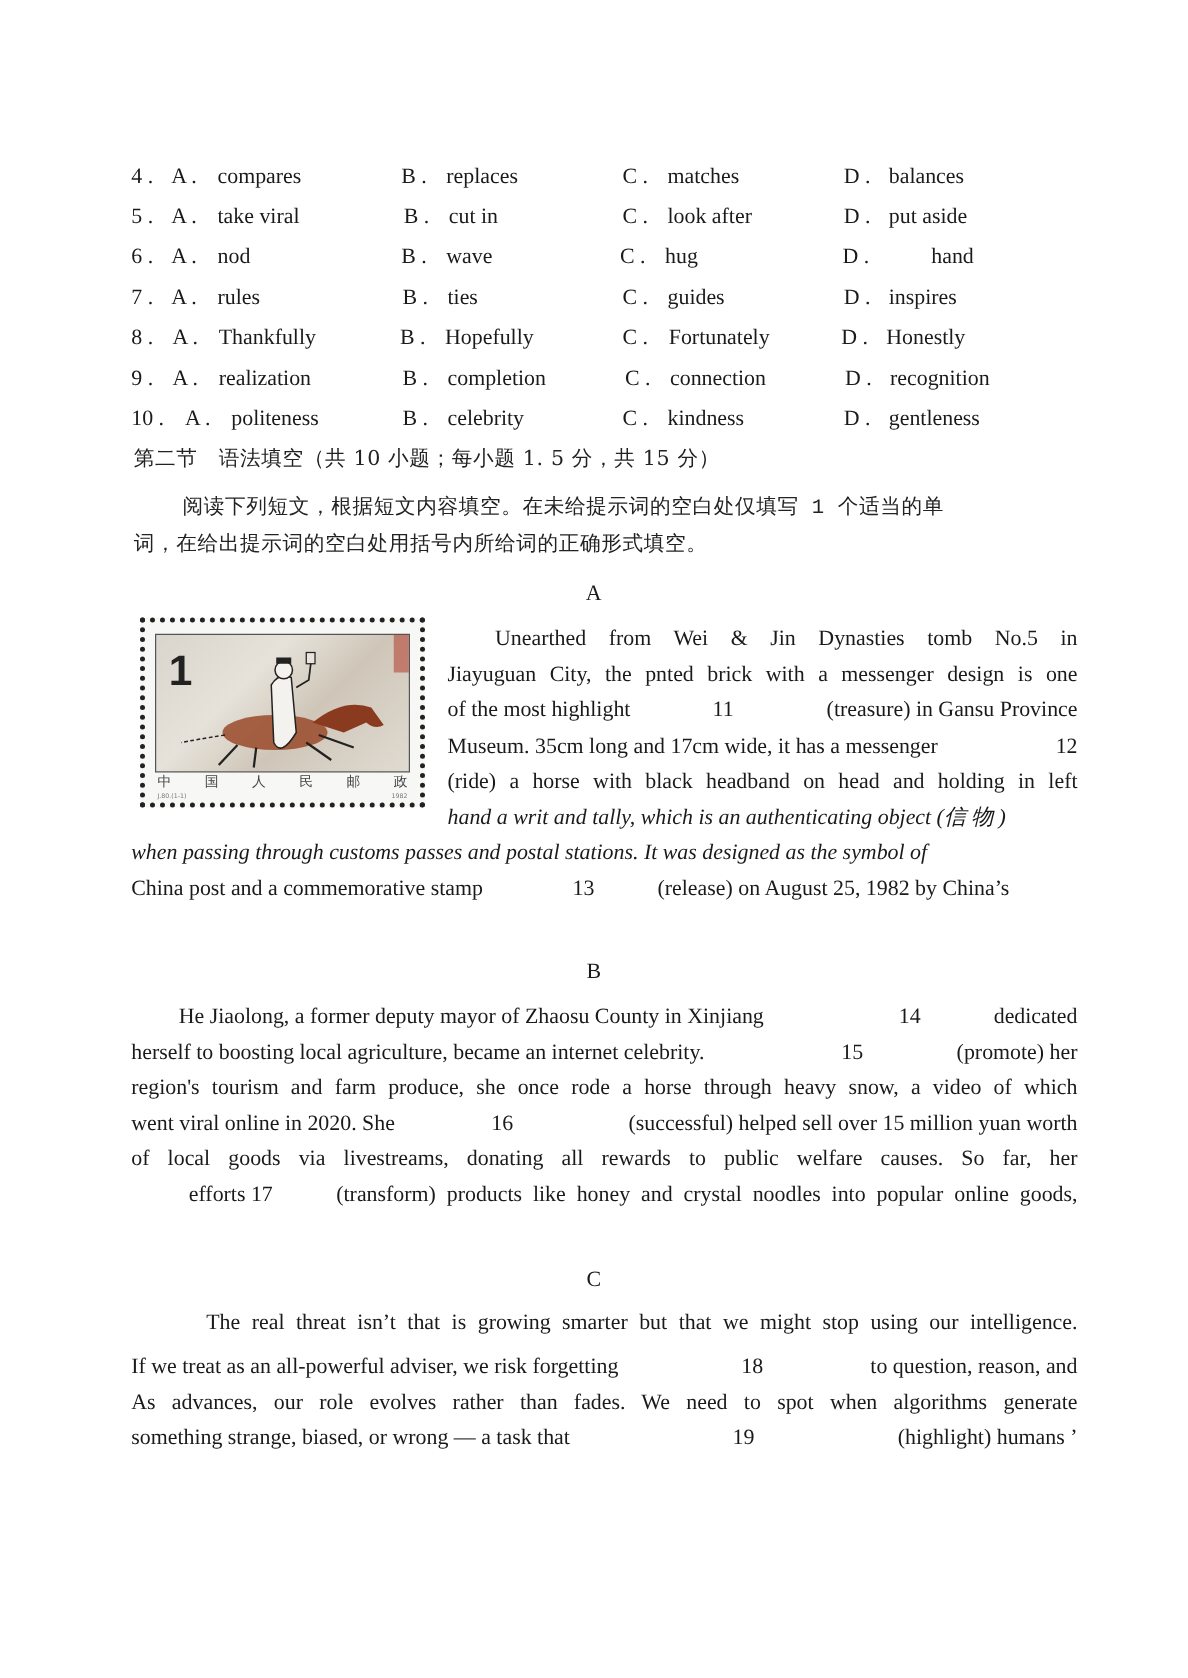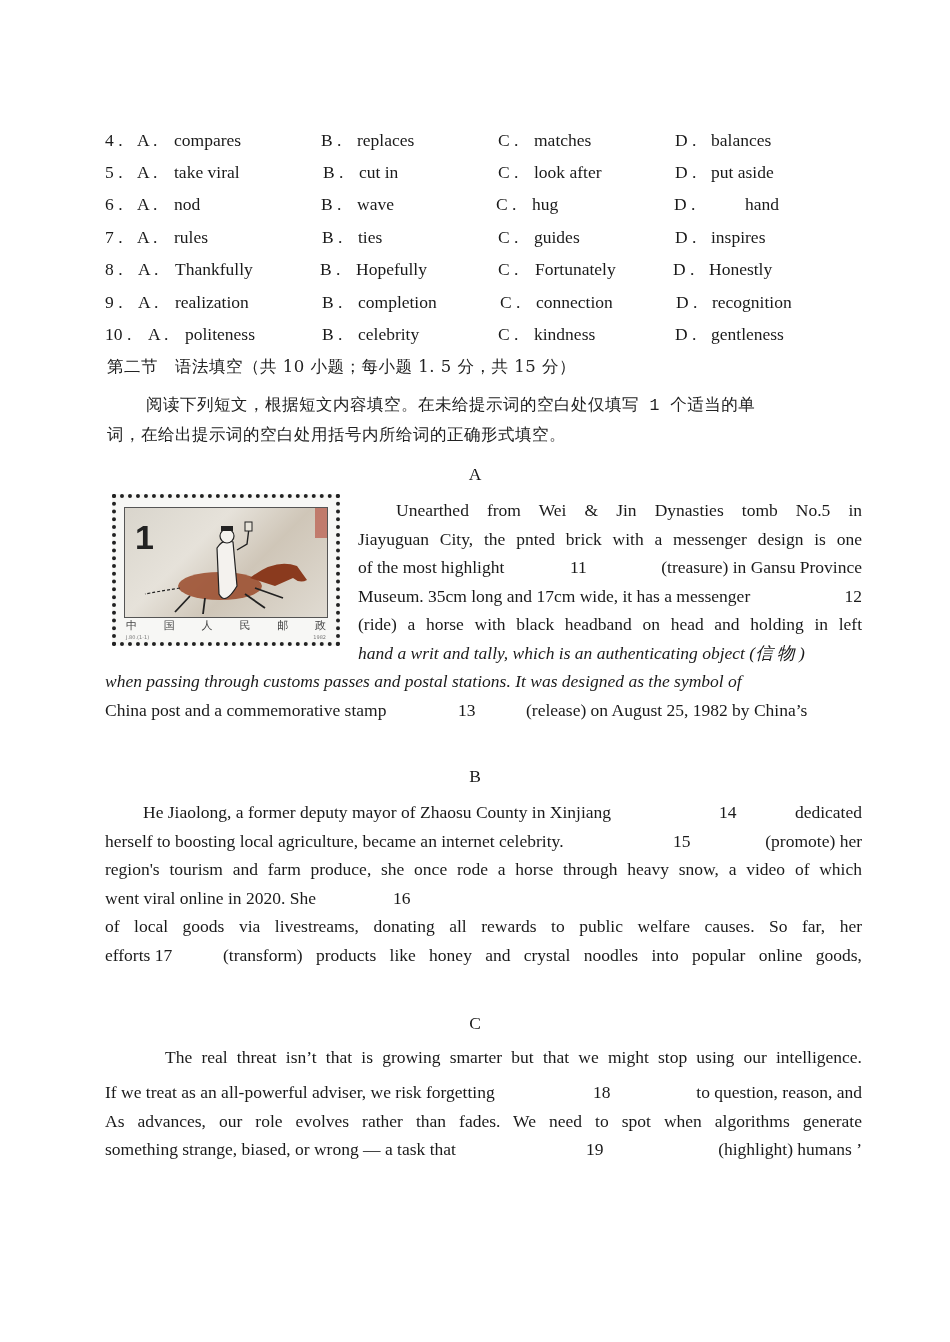--- a/index.html
+++ b/index.html
@@ -191,23 +191,24 @@
     </span>
     <span class="line" style="text-align-last:left; position:relative;">
       <span>herself to boosting local agriculture, became an internet celebrity.</span>
       <span style="position:absolute;left:568px">15</span>
       <span style="position:absolute;right:0">(promote) her</span>
     </span>
     <span class="line">region's tourism and farm produce, she once rode a horse through heavy snow, a video of which</span>
     <span class="line" style="text-align-last:left; position:relative;">
       <span>went viral online in 2020. She</span>
       <span style="position:absolute;left:288px">16</span>
+      <span style="position:absolute;right:0">(successful) helped sell over 15 million yuan worth</span>
     </span>
     <span class="line">of local goods via livestreams, donating all rewards to public welfare causes. So far, her</span>
-    <span class="line" style="text-align-last:left; position:relative;">
+    <span class="line" style="text-align-last:left; position:relative;margin-left:46px;">
       <span>efforts 17</span>
       <span style="position:absolute;left:118px;right:0;text-align:justify;text-align-last:justify">(transform) products like honey and crystal noodles into popular online goods,</span>
     </span>
   </div>
 
   <div class="heading" style="top:1013px;">C</div>
 
   <div class="para" style="left:105px; top:1043px; width:757px;">
     <span class="line" style="padding-left:60px; height:35px;">The real threat isn’t that  is growing smarter but that we might stop using our intelligence.</span>
     <span class="line" style="text-align-last:left; position:relative;">

